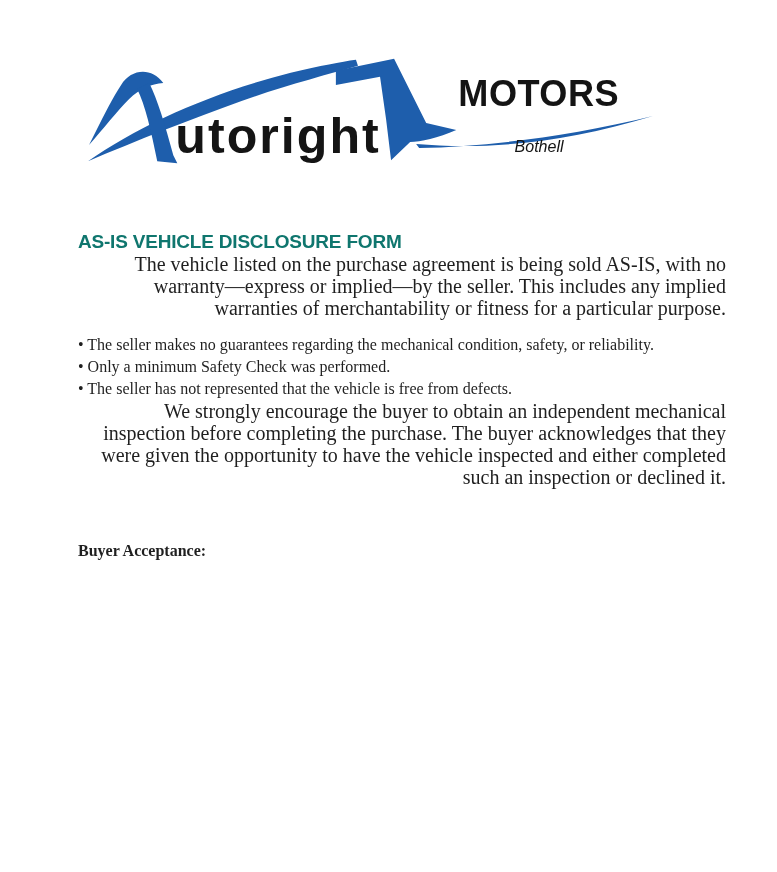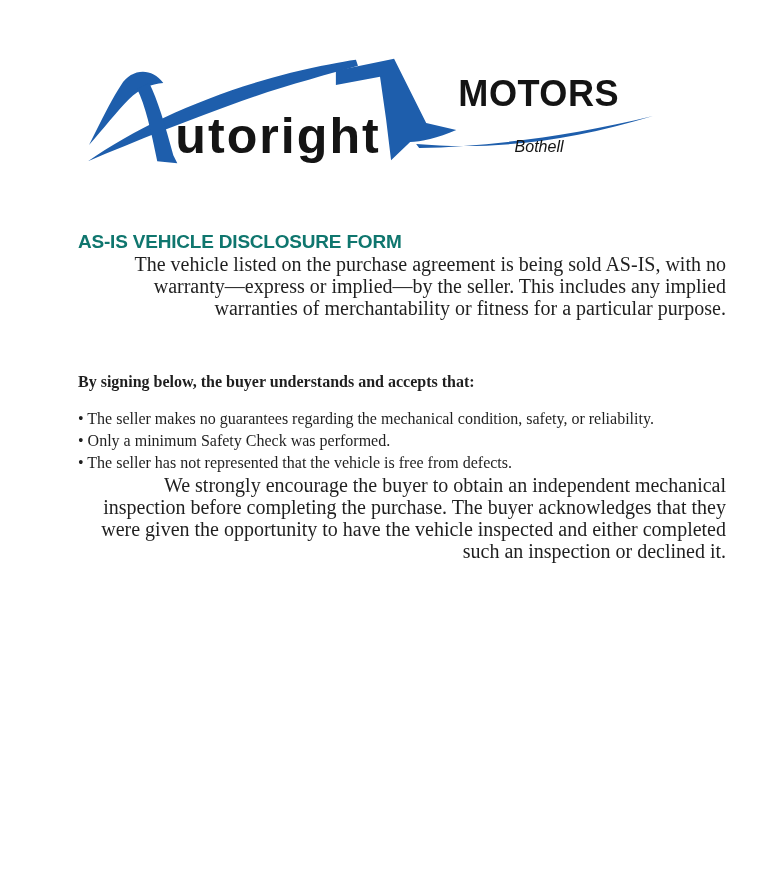--- a/index.html
+++ b/index.html
@@ -86,22 +86,22 @@
       <text x="428" y="95" font-family="Liberation Sans, sans-serif" font-style="italic" font-size="16" fill="#141414">Bothell</text>
     </svg>
   </div>
 
   <div class="doc">
 
     <h1 class="title">AS-IS VEHICLE DISCLOSURE FORM</h1>
 
     <p class="para">The vehicle listed on the purchase agreement is being sold AS-IS, with no warranty—express or implied—by the seller. This includes any implied warranties of merchantability or fitness for a particular purpose.</p>
 
-    <p class="sec-h gap">By signing below, the buyer understands and accepts that:</p>
     <p class="bullet first">• The seller makes no guarantees regarding the mechanical condition, safety, or reliability.</p>
     <p class="bullet">• Only a minimum Safety Check was performed.</p>
     <p class="bullet">• The seller has not represented that the vehicle is free from defects.</p>
 
     <p class="para">We strongly encourage the buyer to obtain an independent mechanical inspection before completing the purchase. The buyer acknowledges that they were given the opportunity to have the vehicle inspected and either completed such an inspection or declined it.</p>
 
+    <p class="sec-h gap">Buyer Acceptance:</p>
 
   </div>
 </div>
 
 </body></html>

